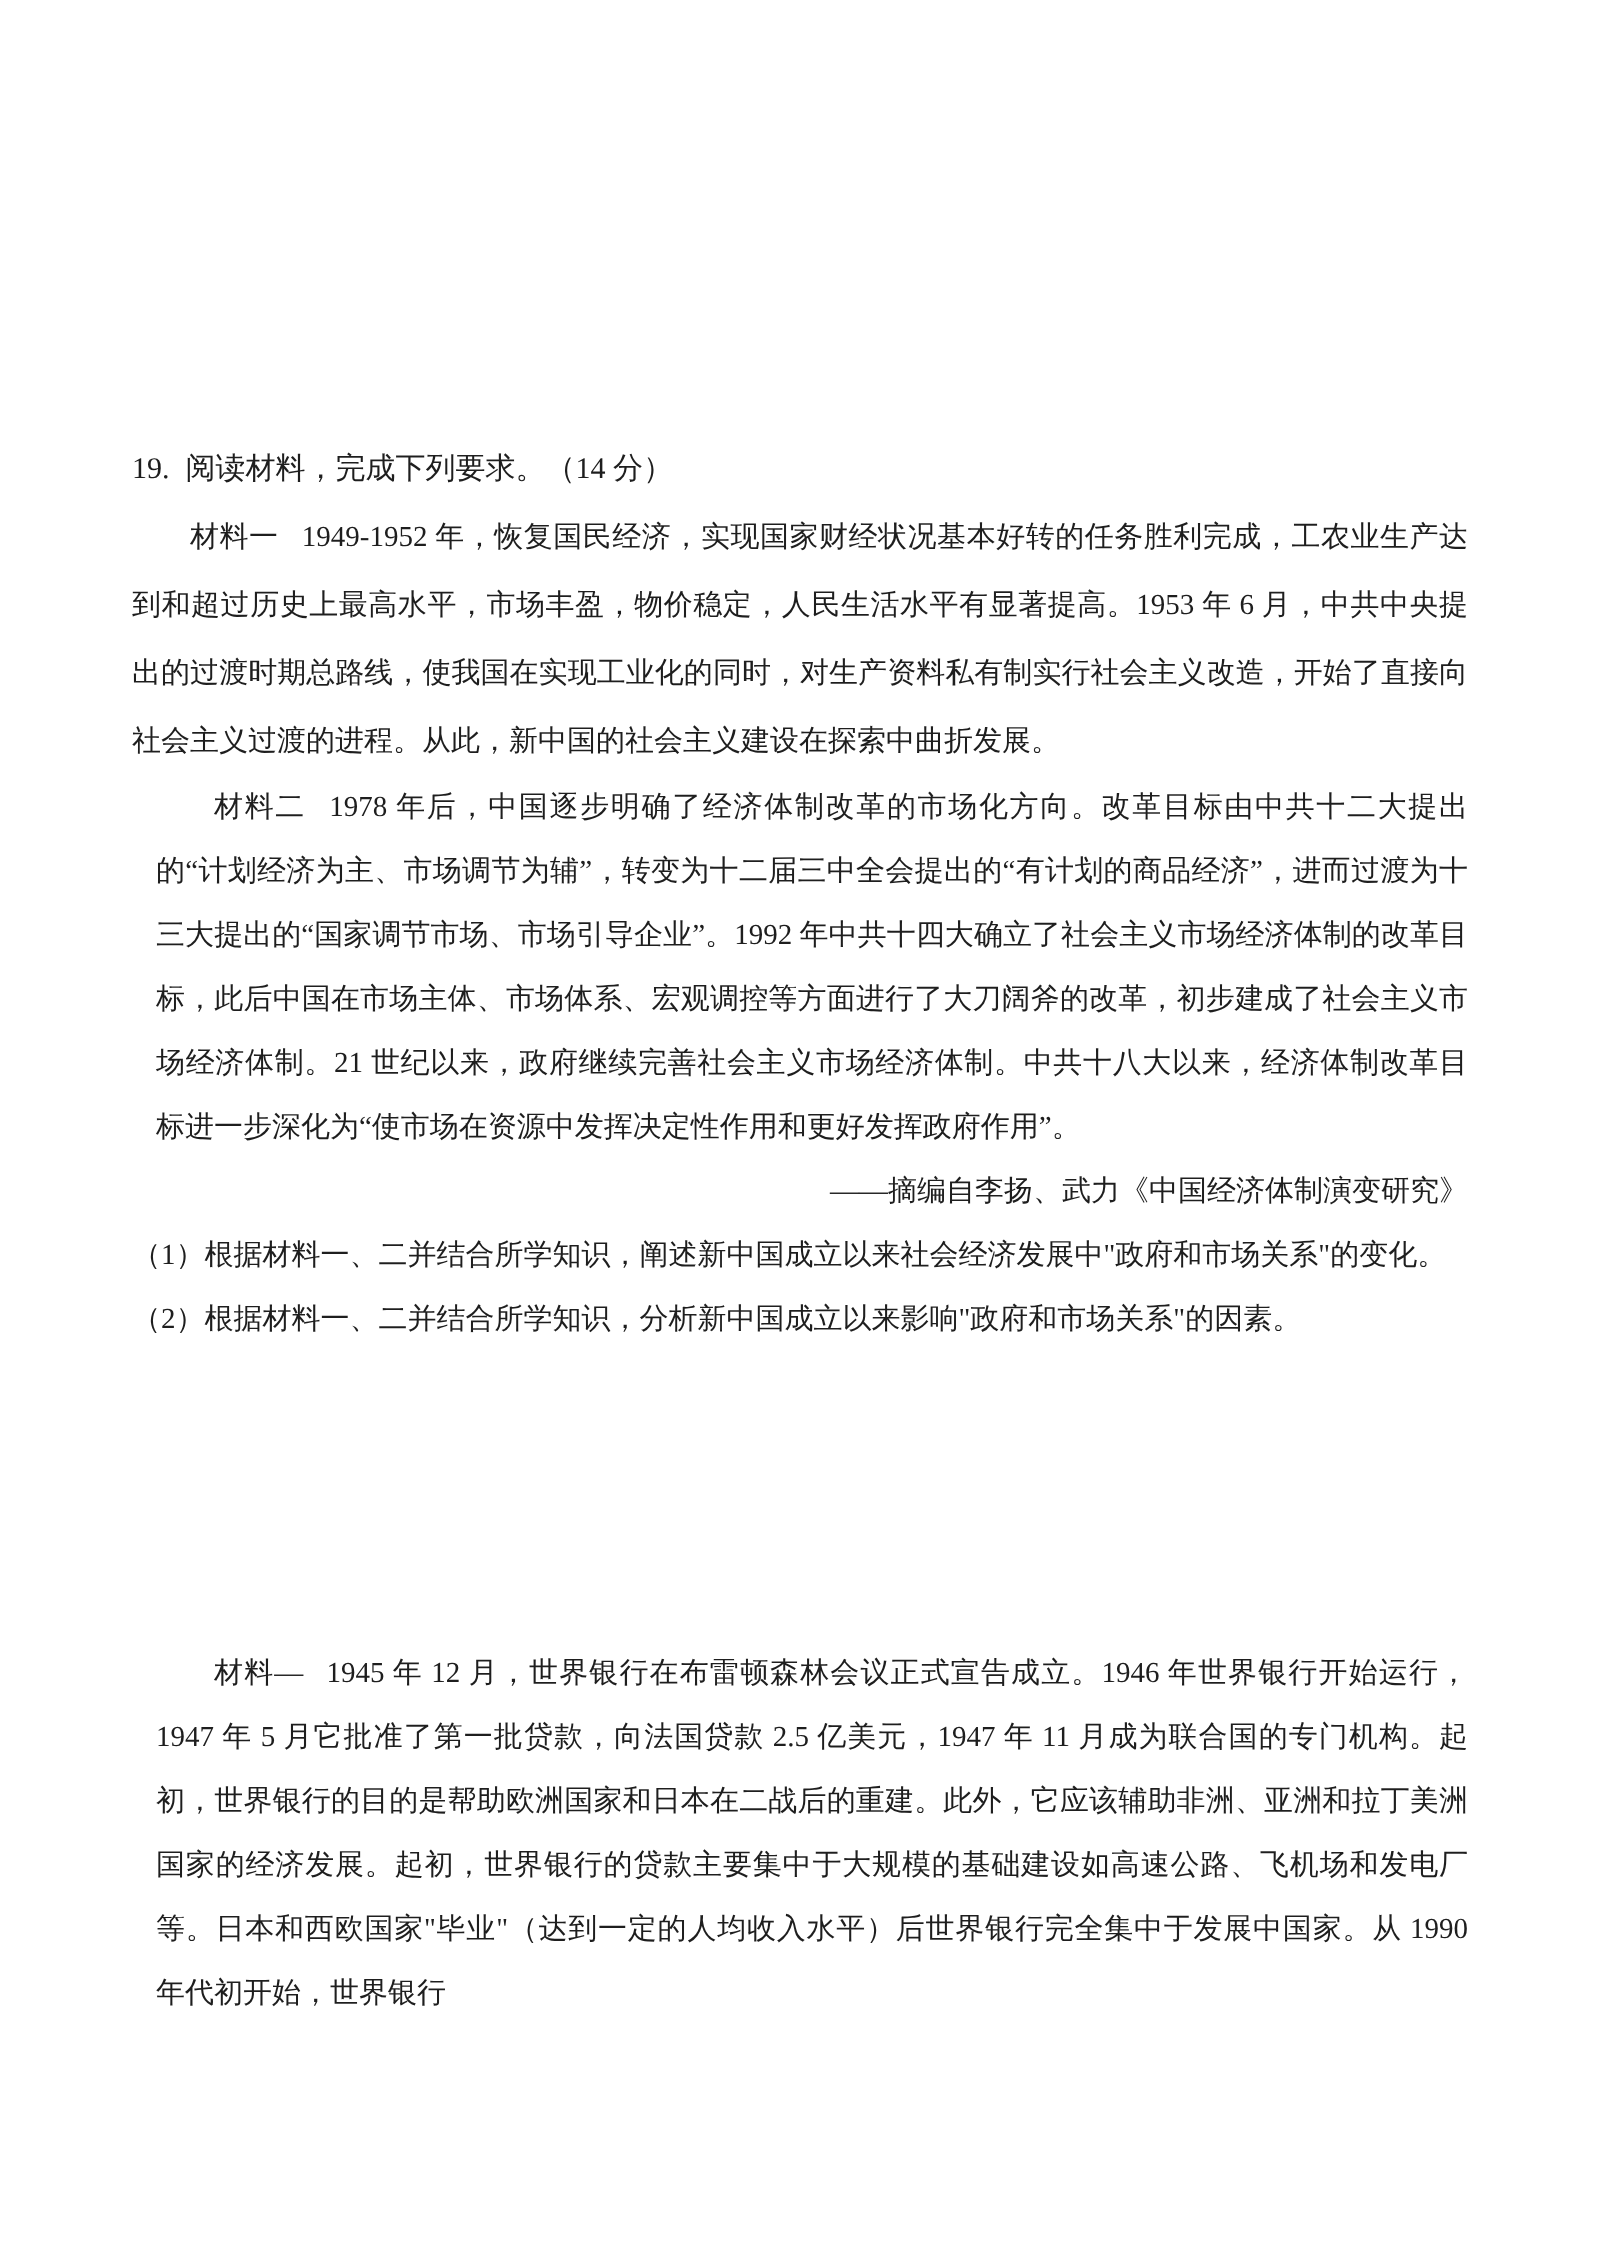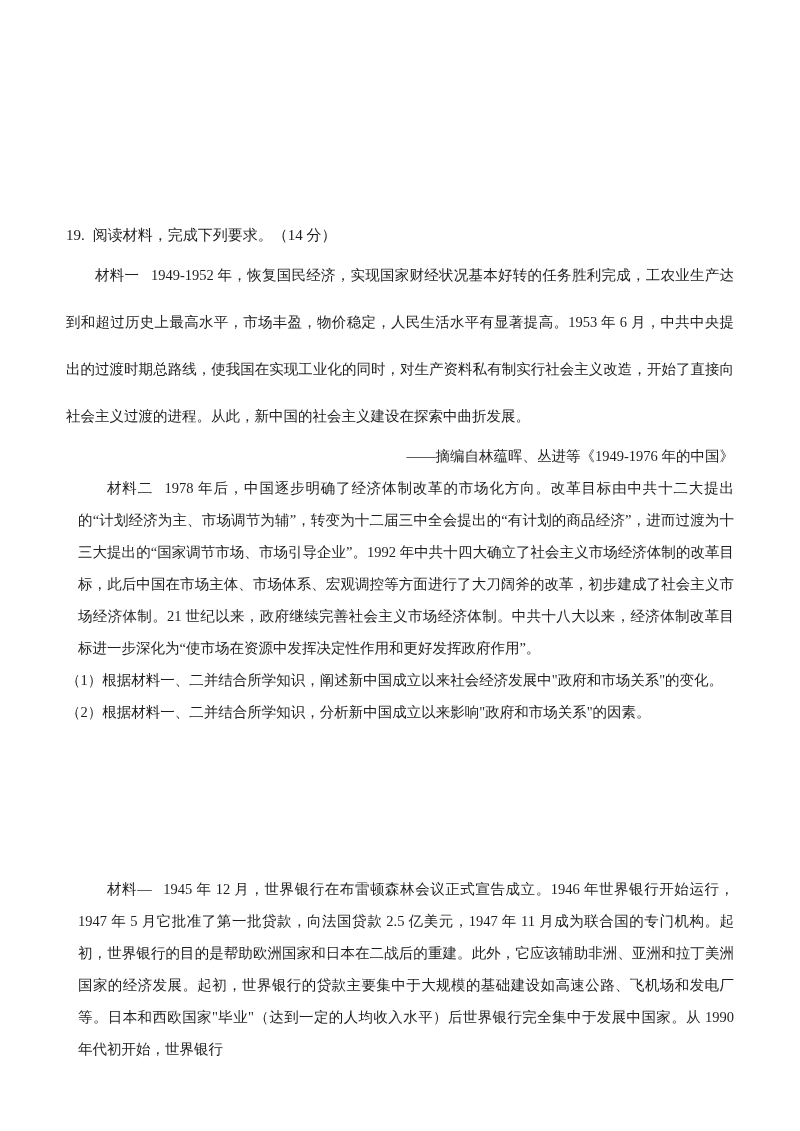--- a/index.html
+++ b/index.html
@@ -28,21 +28,21 @@
     line-height: 34px;
     text-align: left;
     white-space: nowrap;
   }
   .q-num {
     margin-right: 8px;
   }
   .material {
     margin: 0;
     font-size: 14.5px;
-    line-height: 47px;
+    line-height: 34px;
     text-align: justify;
     text-indent: 2em;
   }
   .material.tight {
     line-height: 32px;
     margin-left: 12px;
   }
   .m-label {
     margin-right: 0.8em;
   }
@@ -66,24 +66,24 @@
 <body>
 
 <div class="page">
   <div class="content">
 
     <section class="question question-19">
       <p class="q-header"><span class="q-num">19.</span><span>阅读材料，完成下列要求。（14 分）</span></p>
 
       <p class="material"><span class="m-label">材料一</span><span>1949-1952 年，恢复国民经济，实现国家财经状况基本好转的任务胜利完成，工农业生产达到和超过历史上最高水平，市场丰盈，物价稳定，人民生活水平有显著提高。1953 年 6 月，中共中央提出的过渡时期总路线，使我国在实现工业化的同时，对生产资料私有制实行社会主义改造，开始了直接向社会主义过渡的进程。从此，新中国的社会主义建设在探索中曲折发展。</span></p>
 
-      <p class="source">——摘编自林蕴晖、丛进等《1949-1976 年的中国》</p>
 
       <p class="material tight"><span class="m-label">材料二</span><span>1978 年后，中国逐步明确了经济体制改革的市场化方向。改革目标由中共十二大提出的“计划经济为主、市场调节为辅”，转变为十二届三中全会提出的“有计划的商品经济”，进而过渡为十三大提出的“国家调节市场、市场引导企业”。1992 年中共十四大确立了社会主义市场经济体制的改革目标，此后中国在市场主体、市场体系、宏观调控等方面进行了大刀阔斧的改革，初步建成了社会主义市场经济体制。21 世纪以来，政府继续完善社会主义市场经济体制。中共十八大以来，经济体制改革目标进一步深化为“使市场在资源中发挥决定性作用和更好发挥政府作用”。</span></p>
 
+      <p class="source">——摘编自李扬、武力《中国经济体制演变研究》</p>
 
       <p class="subq">（1）根据材料一、二并结合所学知识，阐述新中国成立以来社会经济发展中"政府和市场关系"的变化。</p>
 
       <p class="subq">（2）根据材料一、二并结合所学知识，分析新中国成立以来影响"政府和市场关系"的因素。</p>
     </section>
 
     <section class="question question-20">
 
       <p class="material tight"><span class="m-label">材料—</span><span>1945 年 12 月，世界银行在布雷顿森林会议正式宣告成立。1946 年世界银行开始运行，1947 年 5 月它批准了第一批贷款，向法国贷款 2.5 亿美元，1947 年 11 月成为联合国的专门机构。起初，世界银行的目的是帮助欧洲国家和日本在二战后的重建。此外，它应该辅助非洲、亚洲和拉丁美洲国家的经济发展。起初，世界银行的贷款主要集中于大规模的基础建设如高速公路、飞机场和发电厂等。日本和西欧国家"毕业"（达到一定的人均收入水平）后世界银行完全集中于发展中国家。从 1990 年代初开始，世界银行</span></p>
     </section>

